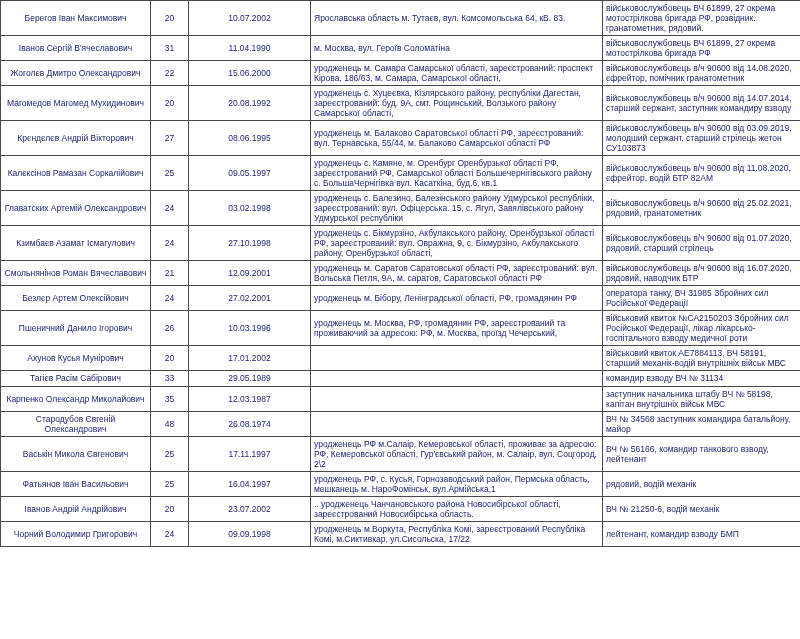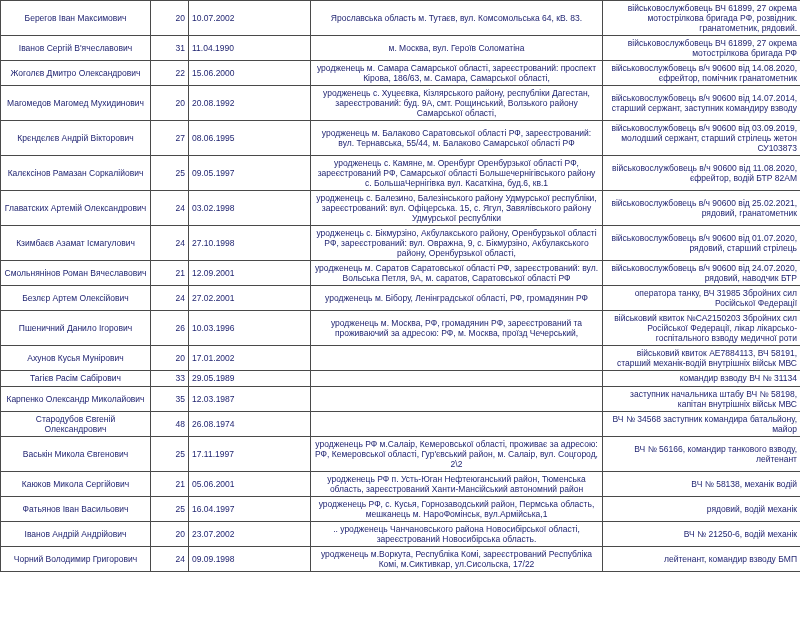--- a/index.html
+++ b/index.html
@@ -21,24 +21,24 @@
   table.personnel td {
     border: 1px solid #4a4a4a;
     color: #1b1f6e;
     font-size: 8.5px;
     line-height: 1.18;
     padding: 2px 3px;
     vertical-align: middle;
     word-wrap: break-word;
   }
   td.col-name    { width: 150px; text-align: center;   padding-left: 5px; }
-  td.col-age     { width: 38px;  text-align: right; }
-  td.col-dob     { width: 122px; }
-  td.col-origin  { width: 292px; text-align: center; }
-  td.col-service { width: 198px; text-align: right; }
+  td.col-age     { width: 38px;  text-align: center; }
+  td.col-dob     { width: 122px; text-align: center; }
+  td.col-origin  { width: 292px; }
+  td.col-service { width: 198px; text-align: left; }
 </style>
 </head>
 <body>
 
 <div class="page">
   <table class="personnel">
     <tbody id="table-body">
         <tr>
           <td class="col-name">Берегов Іван Максимович</td>
           <td class="col-age">20</td>
@@ -93,21 +93,21 @@
           <td class="col-age">24</td>
           <td class="col-dob">27.10.1998</td>
           <td class="col-origin">уродженець с. Бікмурзіно, Акбулакського району, Оренбурзької області РФ, зареєстрований: вул. Овражна, 9, с. Бікмурзіно, Акбулакського району, Оренбурзької області,</td>
           <td class="col-service">військовослужбовець в/ч 90600 від 01.07.2020, рядовий, старший стрілець</td>
         </tr>
         <tr>
           <td class="col-name">Смольнянінов Роман Вячеславович</td>
           <td class="col-age">21</td>
           <td class="col-dob">12.09.2001</td>
           <td class="col-origin">уродженець м. Саратов Саратовської області РФ, зареєстрований: вул. Вольська Петля, 9А, м. саратов, Саратовської області РФ</td>
-          <td class="col-service">військовослужбовець в/ч 90600 від 24.07.2020, рядовий, наводчик БТР</td>
+          <td class="col-service">військовослужбовець в/ч 90600 від 16.07.2020, рядовий, наводчик БТР</td>
         </tr>
         <tr>
           <td class="col-name">Безлєр Артем Олексійович</td>
           <td class="col-age">24</td>
           <td class="col-dob">27.02.2001</td>
           <td class="col-origin">уродженець м. Бібору, Ленінградської області, РФ, громадянин РФ</td>
           <td class="col-service">оператора танку, ВЧ 31985 Збройних сил Російської Федерації</td>
         </tr>
         <tr>
           <td class="col-name">Пшеничний Данило Ігорович</td>
@@ -145,27 +145,20 @@
           <td class="col-service">ВЧ № 34568 заступник командира батальйону, майор</td>
         </tr>
         <tr>
           <td class="col-name">Васькін Микола Євгенович</td>
           <td class="col-age">25</td>
           <td class="col-dob">17.11.1997</td>
           <td class="col-origin">уродженець РФ м.Салаір, Кемеровської області, проживає за адресою: РФ, Кемеровської області, Гур'євський район, м. Салаір, вул. Соцгород, 2\2</td>
           <td class="col-service">ВЧ № 56166, командир танкового взводу, лейтенант</td>
         </tr>
         <tr>
-          <td class="col-name">Каюков Микола Сергійович</td>
-          <td class="col-age">21</td>
-          <td class="col-dob">05.06.2001</td>
-          <td class="col-origin">уродженець РФ п. Усть-Юган Нефтеюганський район, Тюменська область, зареєстрований Ханти-Мансійський автономний район</td>
-          <td class="col-service">ВЧ № 58138, механік водій</td>
-        </tr>
-        <tr>
           <td class="col-name">Фатьянов Іван Васильович</td>
           <td class="col-age">25</td>
           <td class="col-dob">16.04.1997</td>
           <td class="col-origin">уродженець РФ, с. Кусья, Горнозаводський район, Пермська область, мешканець м. НароФомінськ, вул.Армійська,1</td>
           <td class="col-service">рядовий, водій механік</td>
         </tr>
         <tr>
           <td class="col-name">Іванов Андрій Андрійович</td>
           <td class="col-age">20</td>
           <td class="col-dob">23.07.2002</td>

